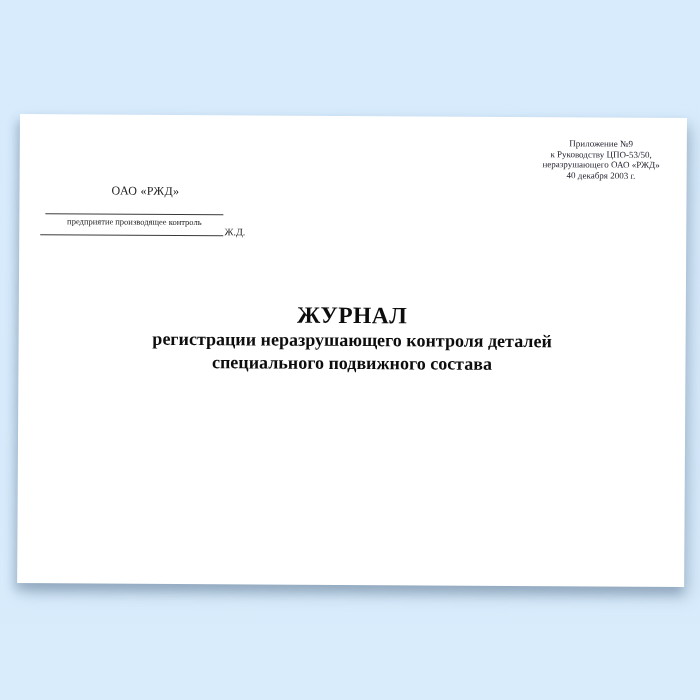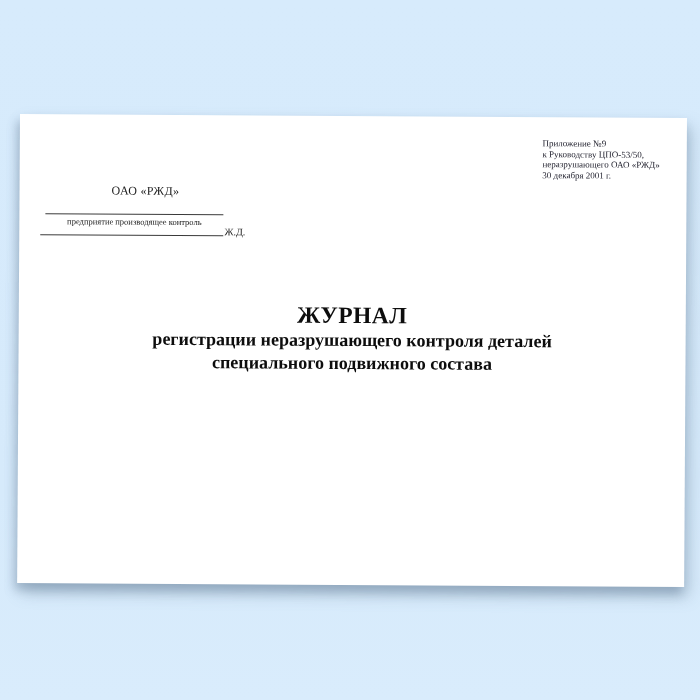--- a/index.html
+++ b/index.html
@@ -25,21 +25,21 @@
     transform: rotate(0.35deg);
     transform-origin: 0 0;
     box-shadow: -3px 7px 10px rgba(105, 130, 155, 0.38),
                  4px 9px 16px rgba(105, 130, 155, 0.42);
   }
   
   .appendix {
     position: absolute;
     top: 21px;
     right: 27px;
-    text-align: left;
+    text-align: center;
     font-size: 9px;
     line-height: 10.5px;
     color: #1d1d2a;
     white-space: nowrap;
   }
   
   .org-name {
     position: absolute;
     left: 92px;
     top: 69px;
@@ -106,21 +106,21 @@
 </style>
 </head>
 <body>
 
 <div class="paper">
 
   <div class="appendix">
     <div>Приложение №9</div>
     <div>к Руководству ЦПО-53/50,</div>
     <div>неразрушающего ОАО «РЖД»</div>
-    <div>30 декабря 2001 г.</div>
+    <div>40 декабря 2003 г.</div>
   </div>
 
   <div class="org-name">ОАО «РЖД»</div>
 
   <div class="field-line-1"></div>
   <div class="field-caption">предприятие производящее контроль</div>
 
   <div class="jd-row">
     <div class="blank-line"></div>
     <div class="jd-label">Ж.Д.</div>

